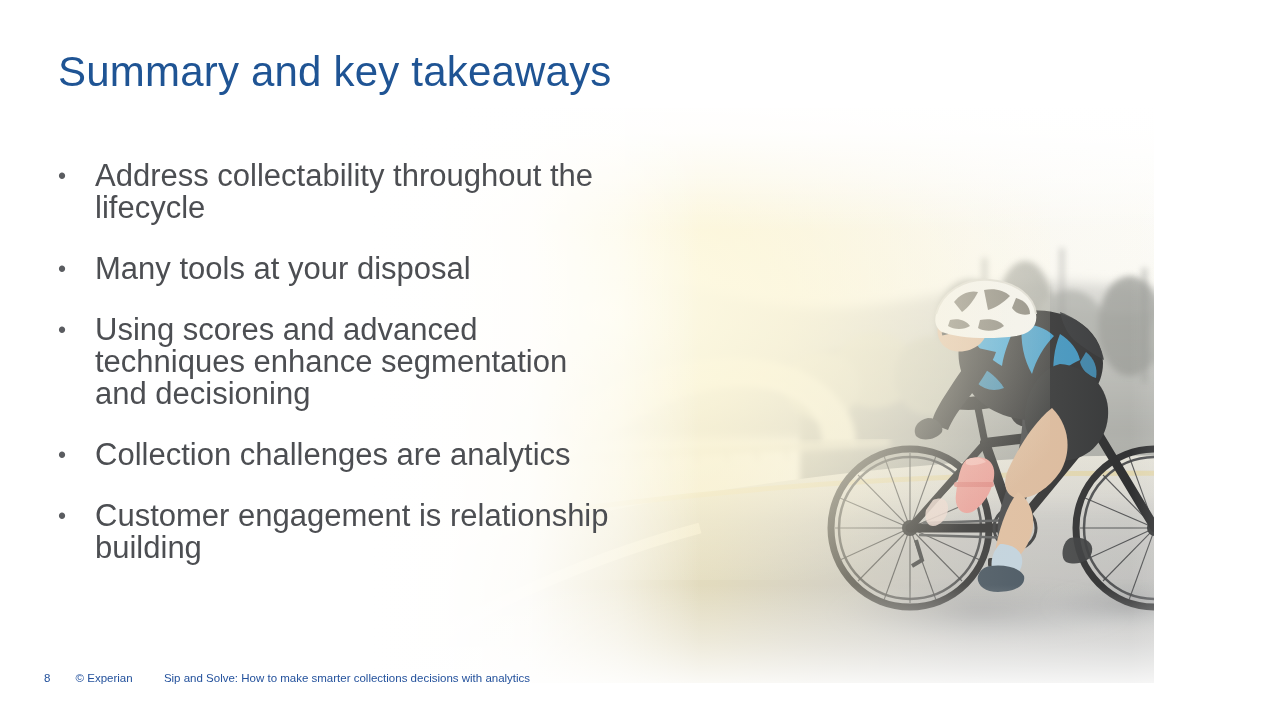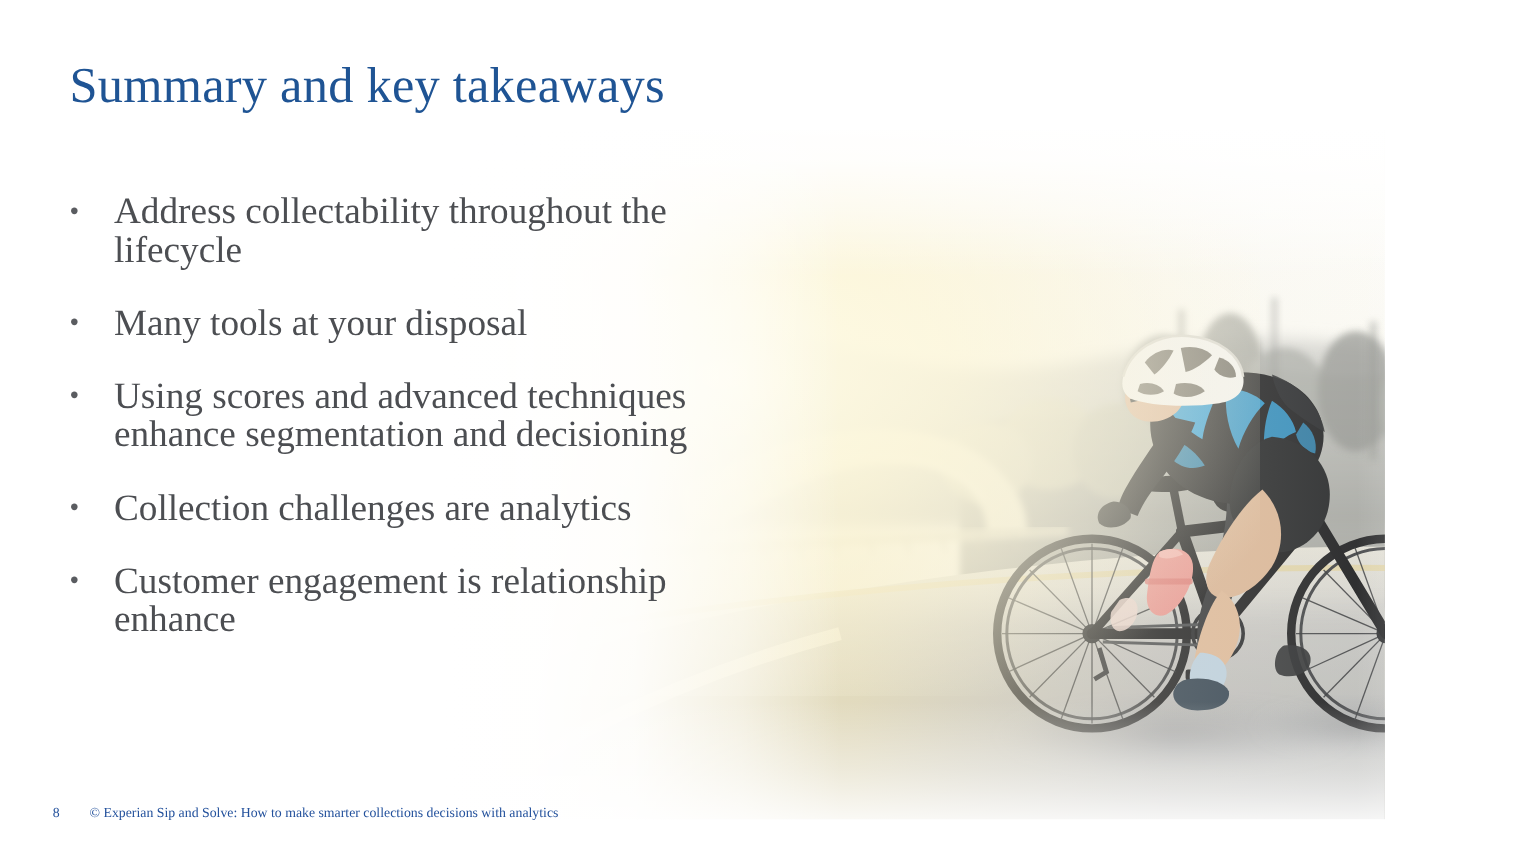--- a/index.html
+++ b/index.html
@@ -6,21 +6,21 @@
     margin: 0;
     padding: 0;
     background: #ffffff;
   }
   #slide {
     position: relative;
     width: 1154px;
     height: 720px;
     background: #ffffff;
     overflow: hidden;
-    font-family: Liberation Serif, serif;
+    font-family: Liberation Sans, sans-serif;
   }
 
   
   #photo {
     position: absolute;
     left: 370px;
     top: 108px;
     width: 910px;
     height: 575px;
     overflow: hidden;
@@ -117,21 +117,21 @@
   
   #footer {
     position: absolute;
     left: 44px;
     top: 672px;
     font-size: 11.5px;
     color: #23519C;
     white-space: nowrap;
   }
   #footer .pg { margin-right: 22px; }
-  #footer .cr { }
+  #footer .cr { margin-right: 28px; }
 </style>
 </head>
 <body>
 
 <div id="slide">
 
   <div id="photo">
     <svg viewBox="0 0 910 575" preserveAspectRatio="xMidYMid slice">
       <defs>
         <linearGradient id="skyGrad" x1="0" y1="0" x2="0.25" y2="1">
@@ -432,21 +432,21 @@
       <span class="bullet-text">Using scores and advanced techniques enhance segmentation and decisioning</span>
     </div>
 
     <div class="bullet-row">
       <span class="bullet-dot">•</span>
       <span class="bullet-text">Collection challenges are analytics</span>
     </div>
 
     <div class="bullet-row">
       <span class="bullet-dot">•</span>
-      <span class="bullet-text">Customer engagement is relationship enhance</span>
+      <span class="bullet-text">Customer engagement is relationship building</span>
     </div>
 
   </div>
 
   <div id="footer">
     <span class="pg">8</span>
     <span class="cr">© Experian</span>
     <span>Sip and Solve:  How to make smarter collections decisions with analytics</span>
   </div>
 

